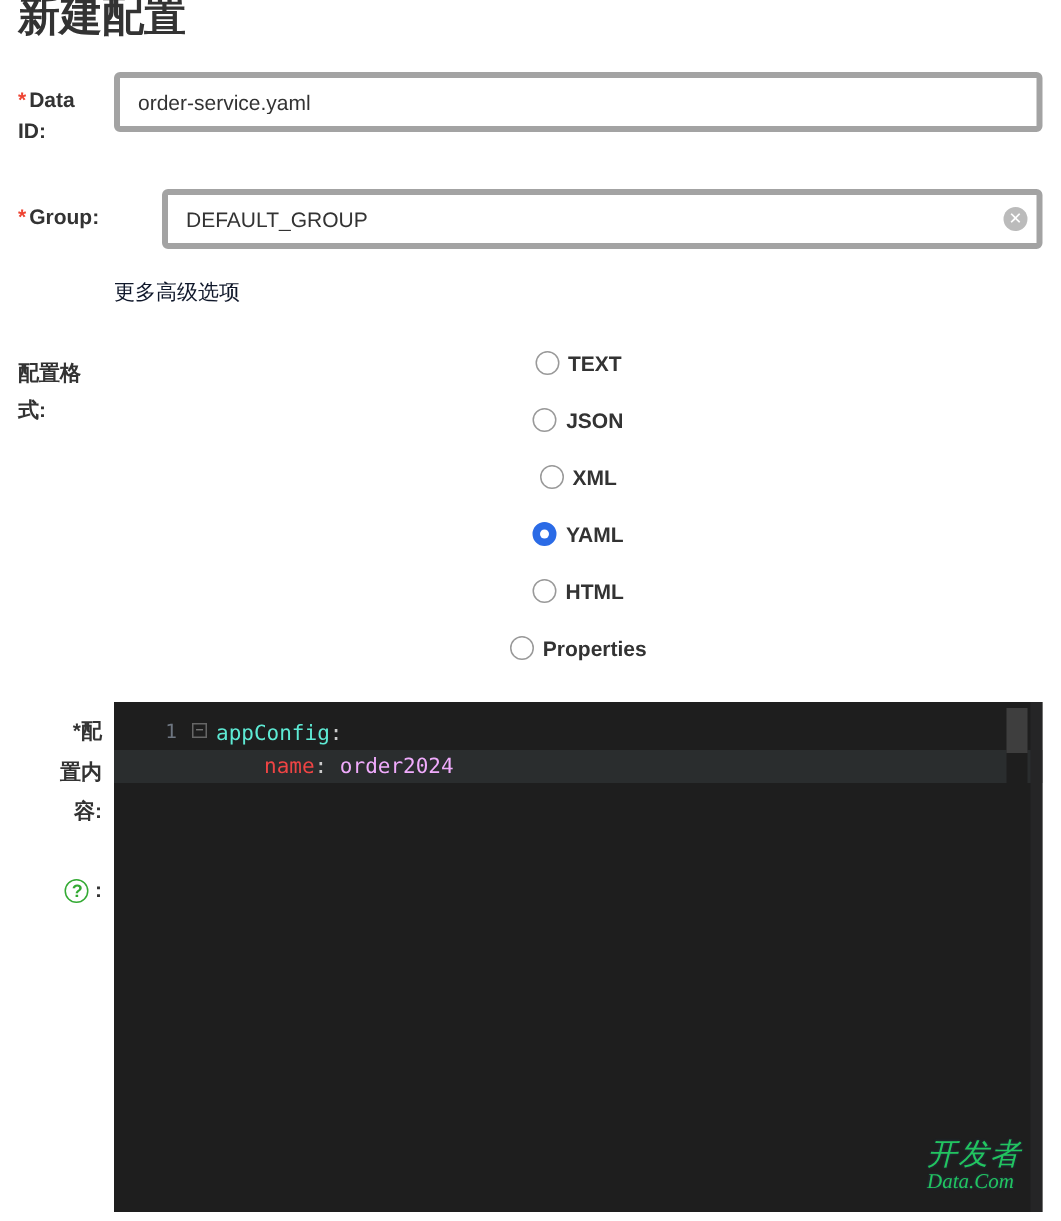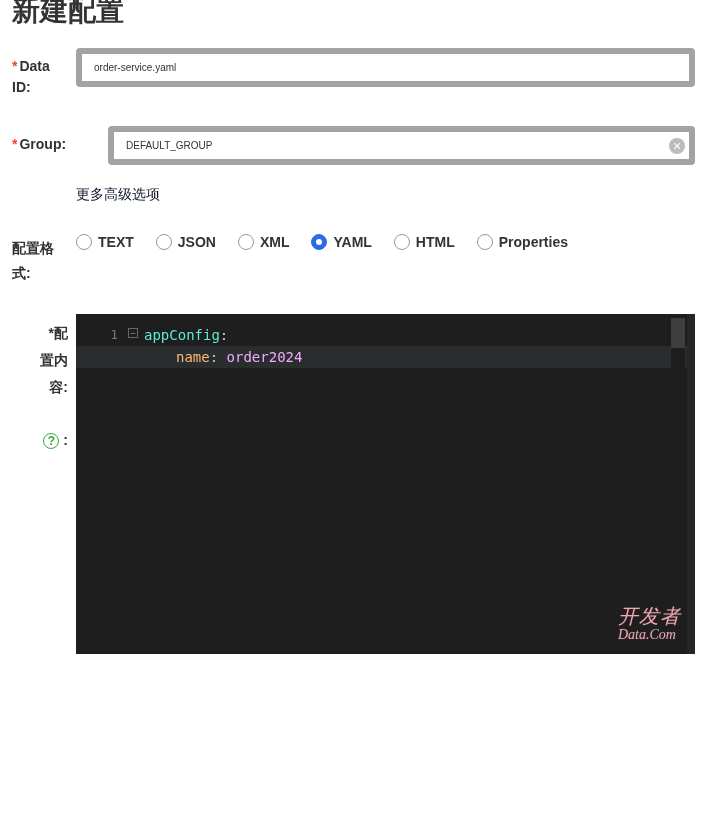--- a/index.html
+++ b/index.html
@@ -40,23 +40,23 @@
       color: #e43;
       margin-right: 2px;
     }
     .field-col {
       flex: 1;
       margin-left: 8px;
     }
     .text-input {
       width: 100%;
       padding: 8px 12px;
-      border: 6px solid #a3a3a3;
+      border: 4px solid #a3a3a3;
       border-radius: 4px;
-      font-size: 10px;
+      font-size: 14px;
       color: #333;
       background: #fff;
       outline: none;
     }
     .input-wrap {
       position: relative;
       margin-left: 32px;
     }
     .clear-btn {
       position: absolute;
@@ -94,20 +94,21 @@
       color: #0f172a;
       font-size: 14px;
       text-decoration: none;
       cursor: pointer;
     }
     .radio-group {
       display: flex;
       gap: 22px;
       align-items: center;
       padding-top: 6px;
+      flex-direction: column;
     }
     .radio-item {
       display: flex;
       align-items: center;
       gap: 6px;
       cursor: pointer;
     }
     .radio-circle {
       width: 16px;
       height: 16px;
@@ -189,21 +190,21 @@
     }
     .code-line1 .key { color: #5eead4; }
     .code-line1 .colon { color: #ccc; }
     .code-line2 {
       background: #2a2d2e;
       display: block;
       margin-left: -68px;
       padding-left: 68px;
     }
     .code-line2 .indent { display: inline-block; width: 32px; }
-    .code-line2 .key { color: #fdba74; text-align: right; }
+    .code-line2 .key { color: #ef4444; text-align: right; }
     .code-line2 .colon { color: #ccc; }
     .code-line2 .val { color: #f0abfc; }
     .fold-marker {
       position: absolute;
       left: 52px;
       top: 14px;
       color: #888;
       font-size: 9px;
       width: 10px;
       height: 10px;
@@ -234,21 +235,21 @@
       top:0;
       width:8px;
       height:100%;
       background:#252526;
     }
     .watermark {
       position: absolute;
       right: 14px;
       bottom: 12px;
       font-family: "Segoe Script", cursive;
-      color: #fca5a5;
+      color: #22c55e;
       text-shadow: 0 0 2px #2a7fbf55;
       font-size: 20px;
       font-style: italic;
       line-height: 1.1;
       letter-spacing: 1px;
       pointer-events: none;
     }
     .watermark .line2 {
       font-size: 14px;
       letter-spacing: 0;

